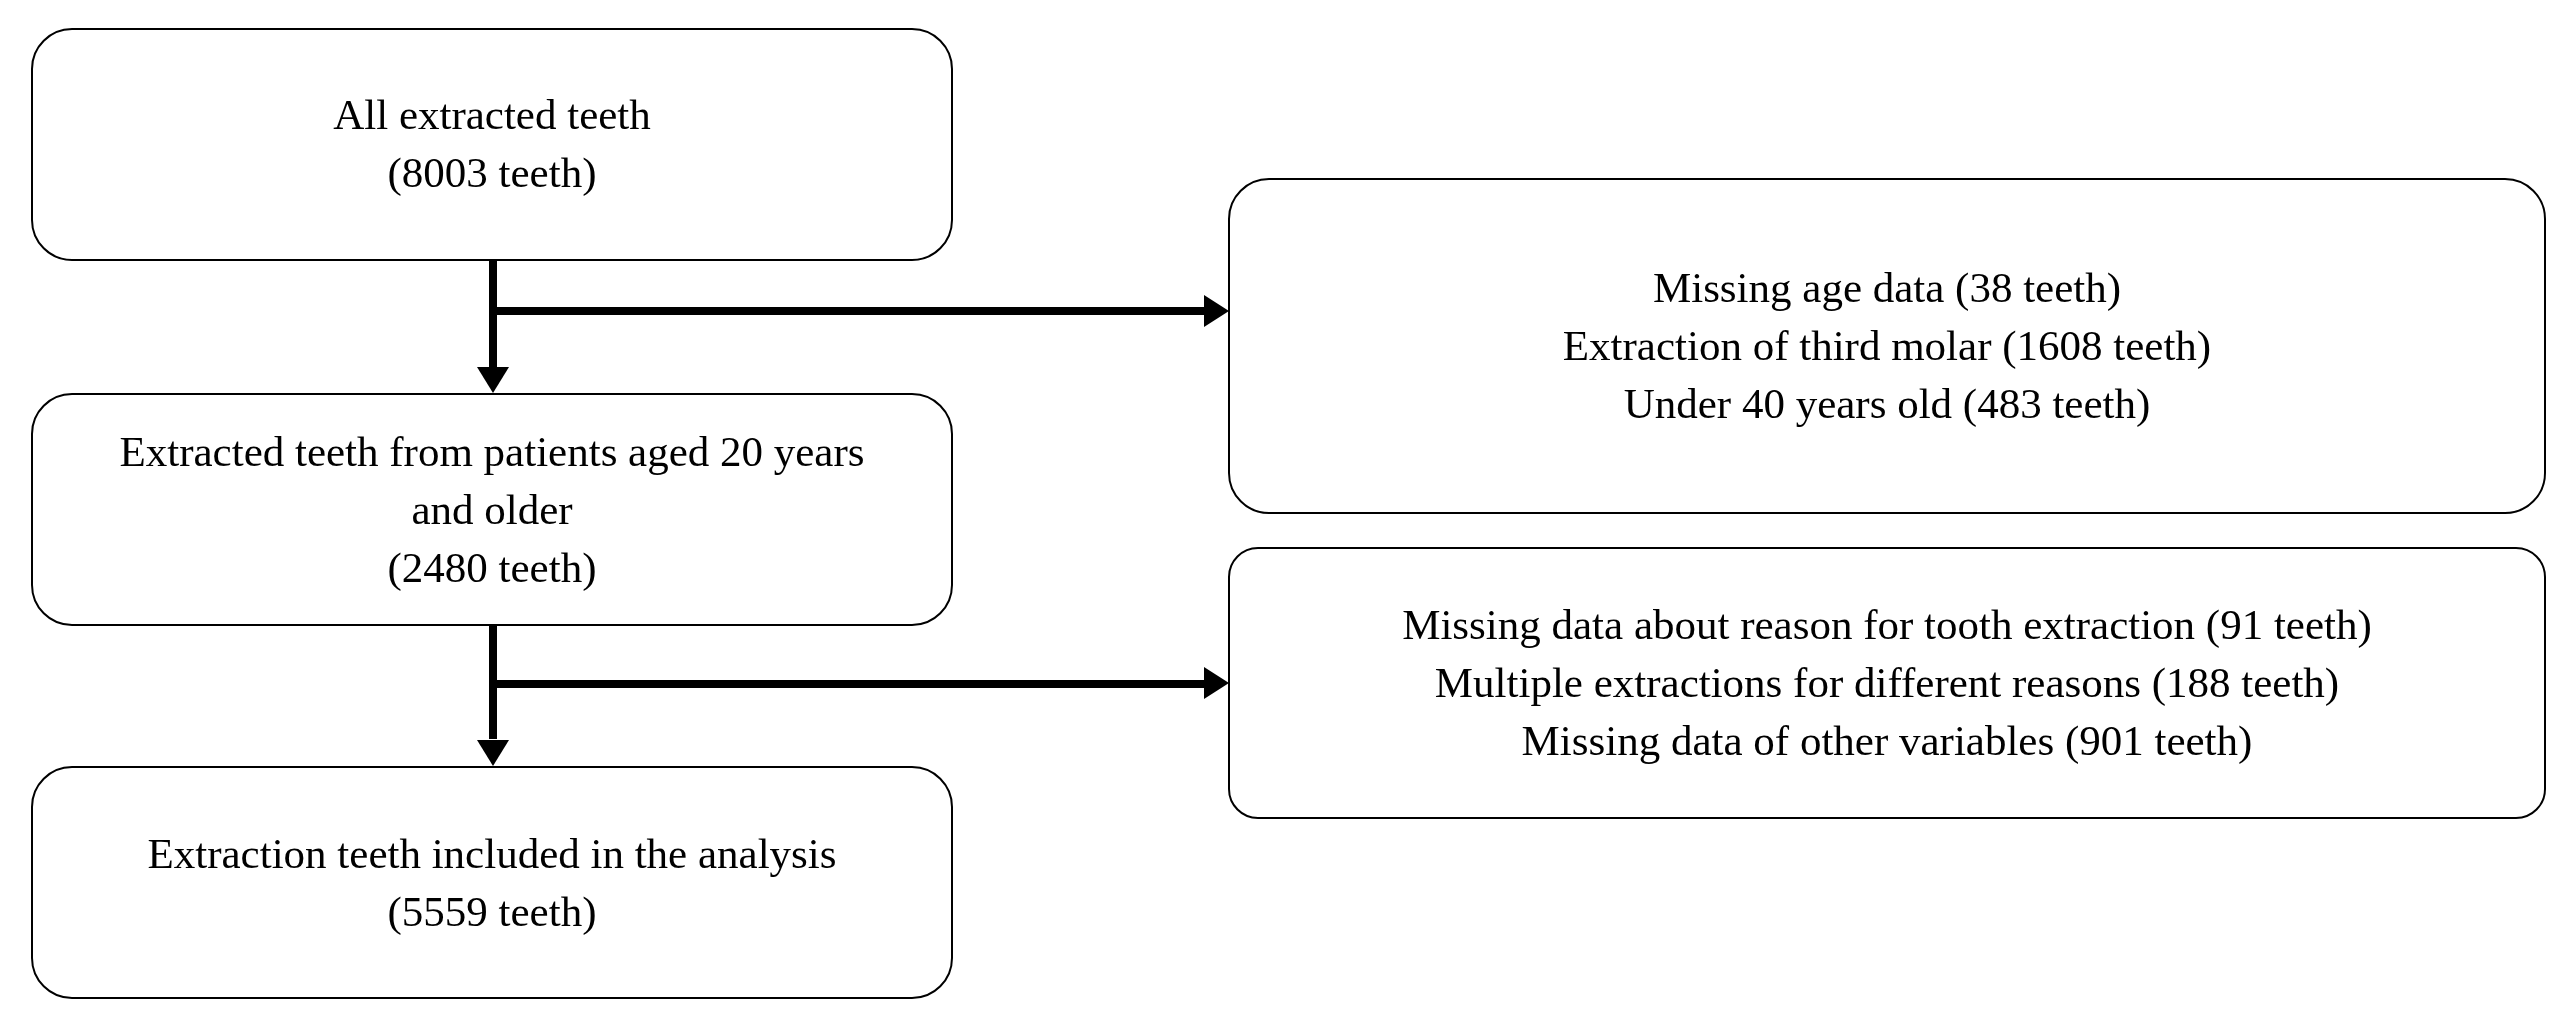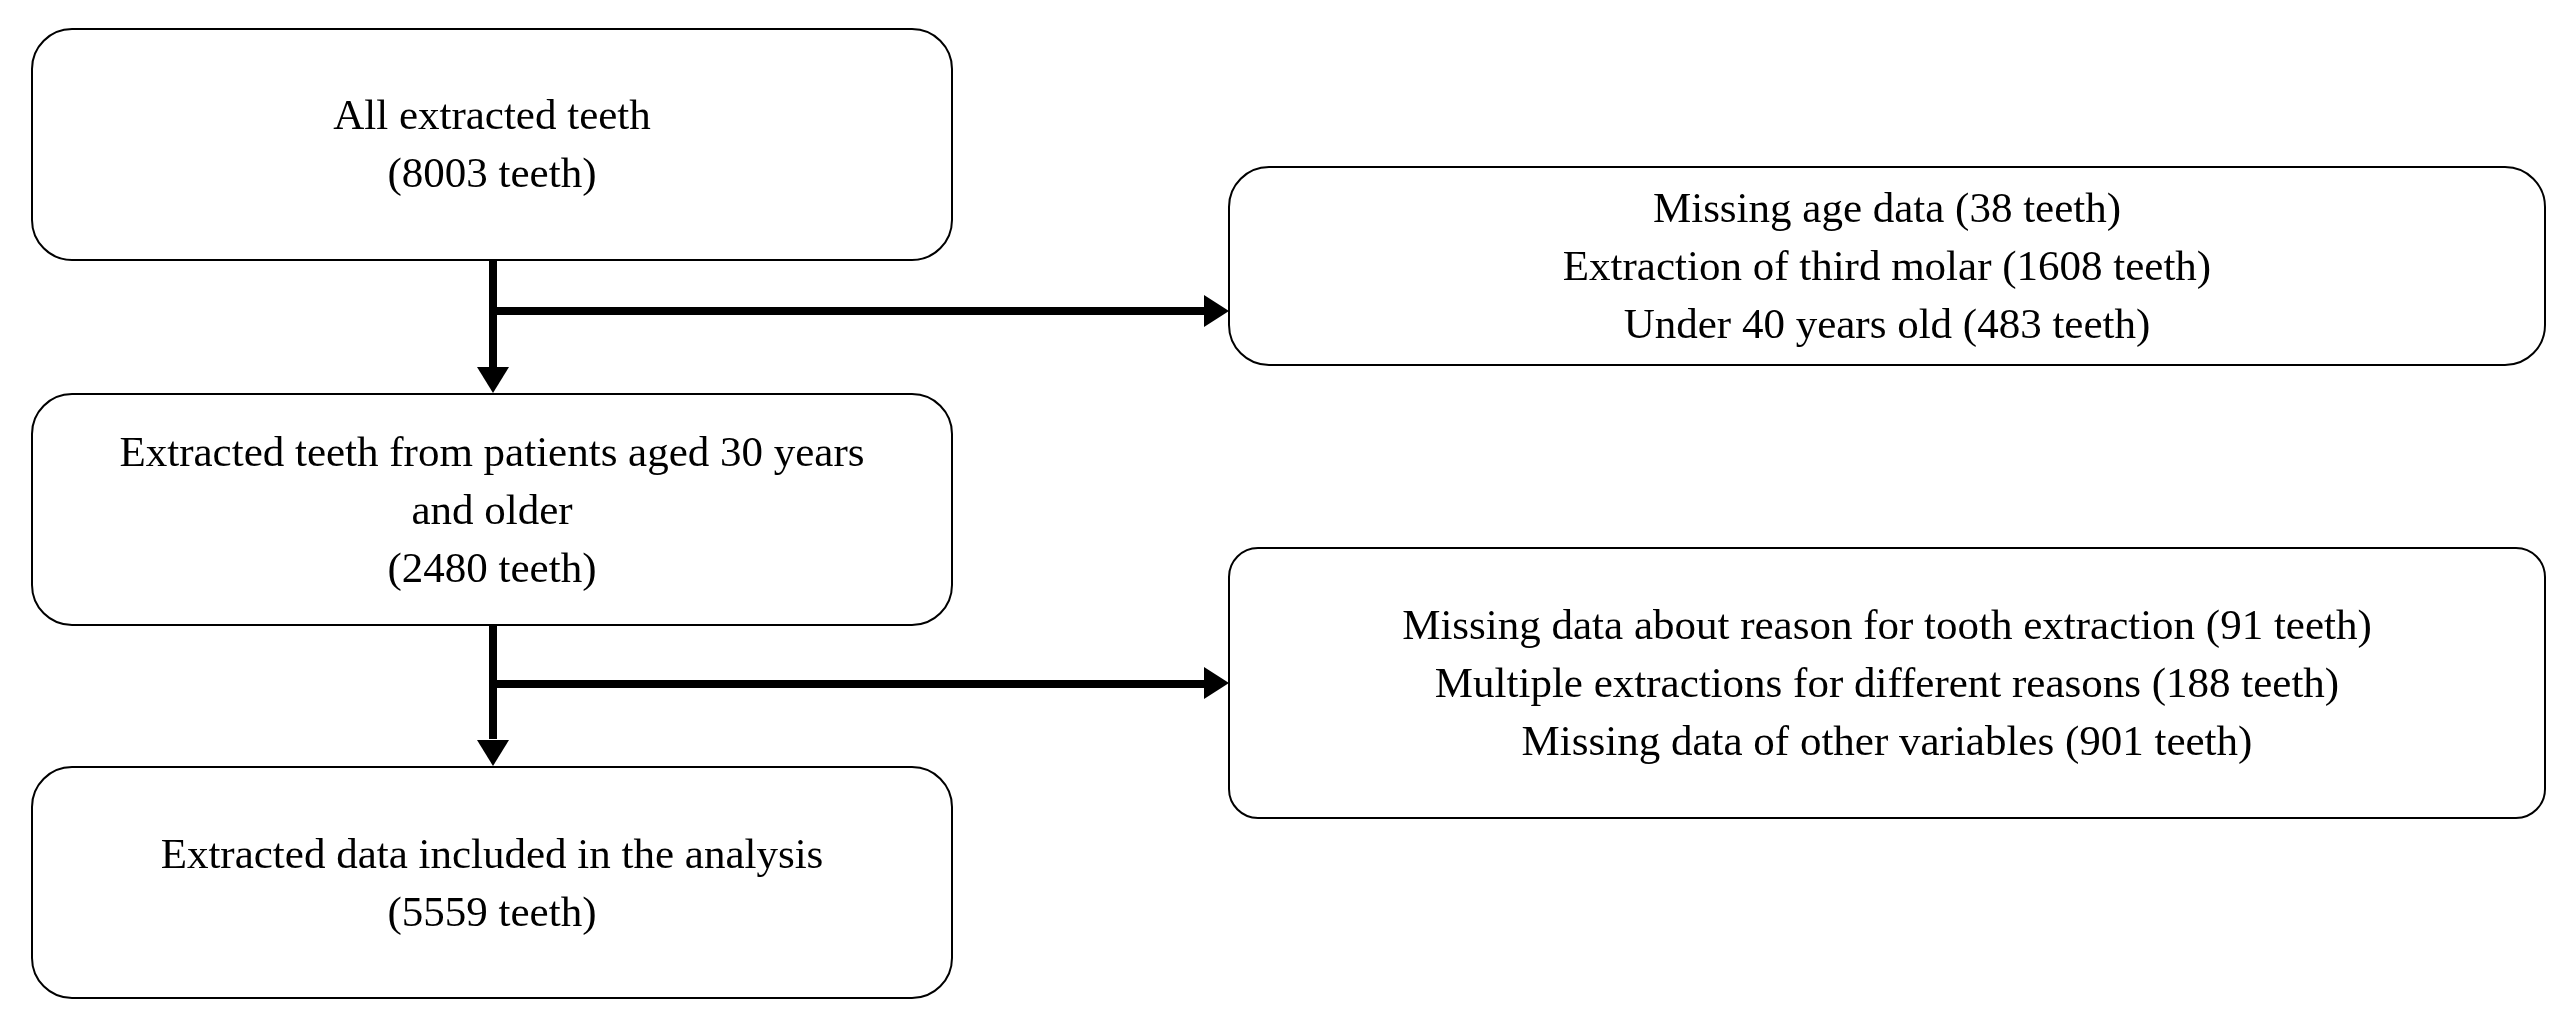--- a/index.html
+++ b/index.html
@@ -78,49 +78,49 @@
       <div class="line">All extracted teeth</div>
       <div class="line">(8003 teeth)</div>
     </div>
   </div>
 
   <div class="connector vline" style="left:489px;top:259px;height:112px;"></div>
   <div class="arrowhead arrow-down" style="left:477px;top:367px;"></div>
   <div class="connector hline" style="left:489px;top:307px;width:716px;"></div>
   <div class="arrowhead arrow-right" style="left:1204px;top:295px;"></div>
 
-  <div class="node" style="left:1228px;top:166px;width:1318px;height:200px;">
+  <div class="node" style="left:1228px;top:178px;width:1318px;height:336px;">
     <div class="node-lines">
       <div class="line">Missing age data (38 teeth)</div>
       <div class="line">Extraction of third molar (1608 teeth)</div>
       <div class="line">Under 40 years old (483 teeth)</div>
     </div>
   </div>
 
   <div class="node" style="left:31px;top:393px;width:922px;height:233px;">
     <div class="node-lines">
-      <div class="line wrap-40">Extracted teeth from patients aged 30 years and older</div>
+      <div class="line wrap-40">Extracted teeth from patients aged 20 years and older</div>
       <div class="line">(2480 teeth)</div>
     </div>
   </div>
 
   <div class="connector vline" style="left:489px;top:625px;height:114px;"></div>
   <div class="arrowhead arrow-down" style="left:477px;top:740px;"></div>
   <div class="connector hline" style="left:489px;top:680px;width:716px;"></div>
   <div class="arrowhead arrow-right" style="left:1204px;top:667px;"></div>
 
   <div class="node" style="left:1228px;top:547px;width:1318px;height:272px;border-radius:30px;">
     <div class="node-lines">
       <div class="line">Missing data about reason for tooth extraction (91 teeth)</div>
       <div class="line">Multiple extractions for different reasons (188 teeth)</div>
       <div class="line">Missing data of other variables (901 teeth)</div>
     </div>
   </div>
 
   <div class="node" style="left:31px;top:766px;width:922px;height:233px;">
     <div class="node-lines">
-      <div class="line">Extracted data included in the analysis</div>
+      <div class="line">Extraction teeth included in the analysis</div>
       <div class="line">(5559 teeth)</div>
     </div>
   </div>
 
 </div>
 
 
 </body></html>

